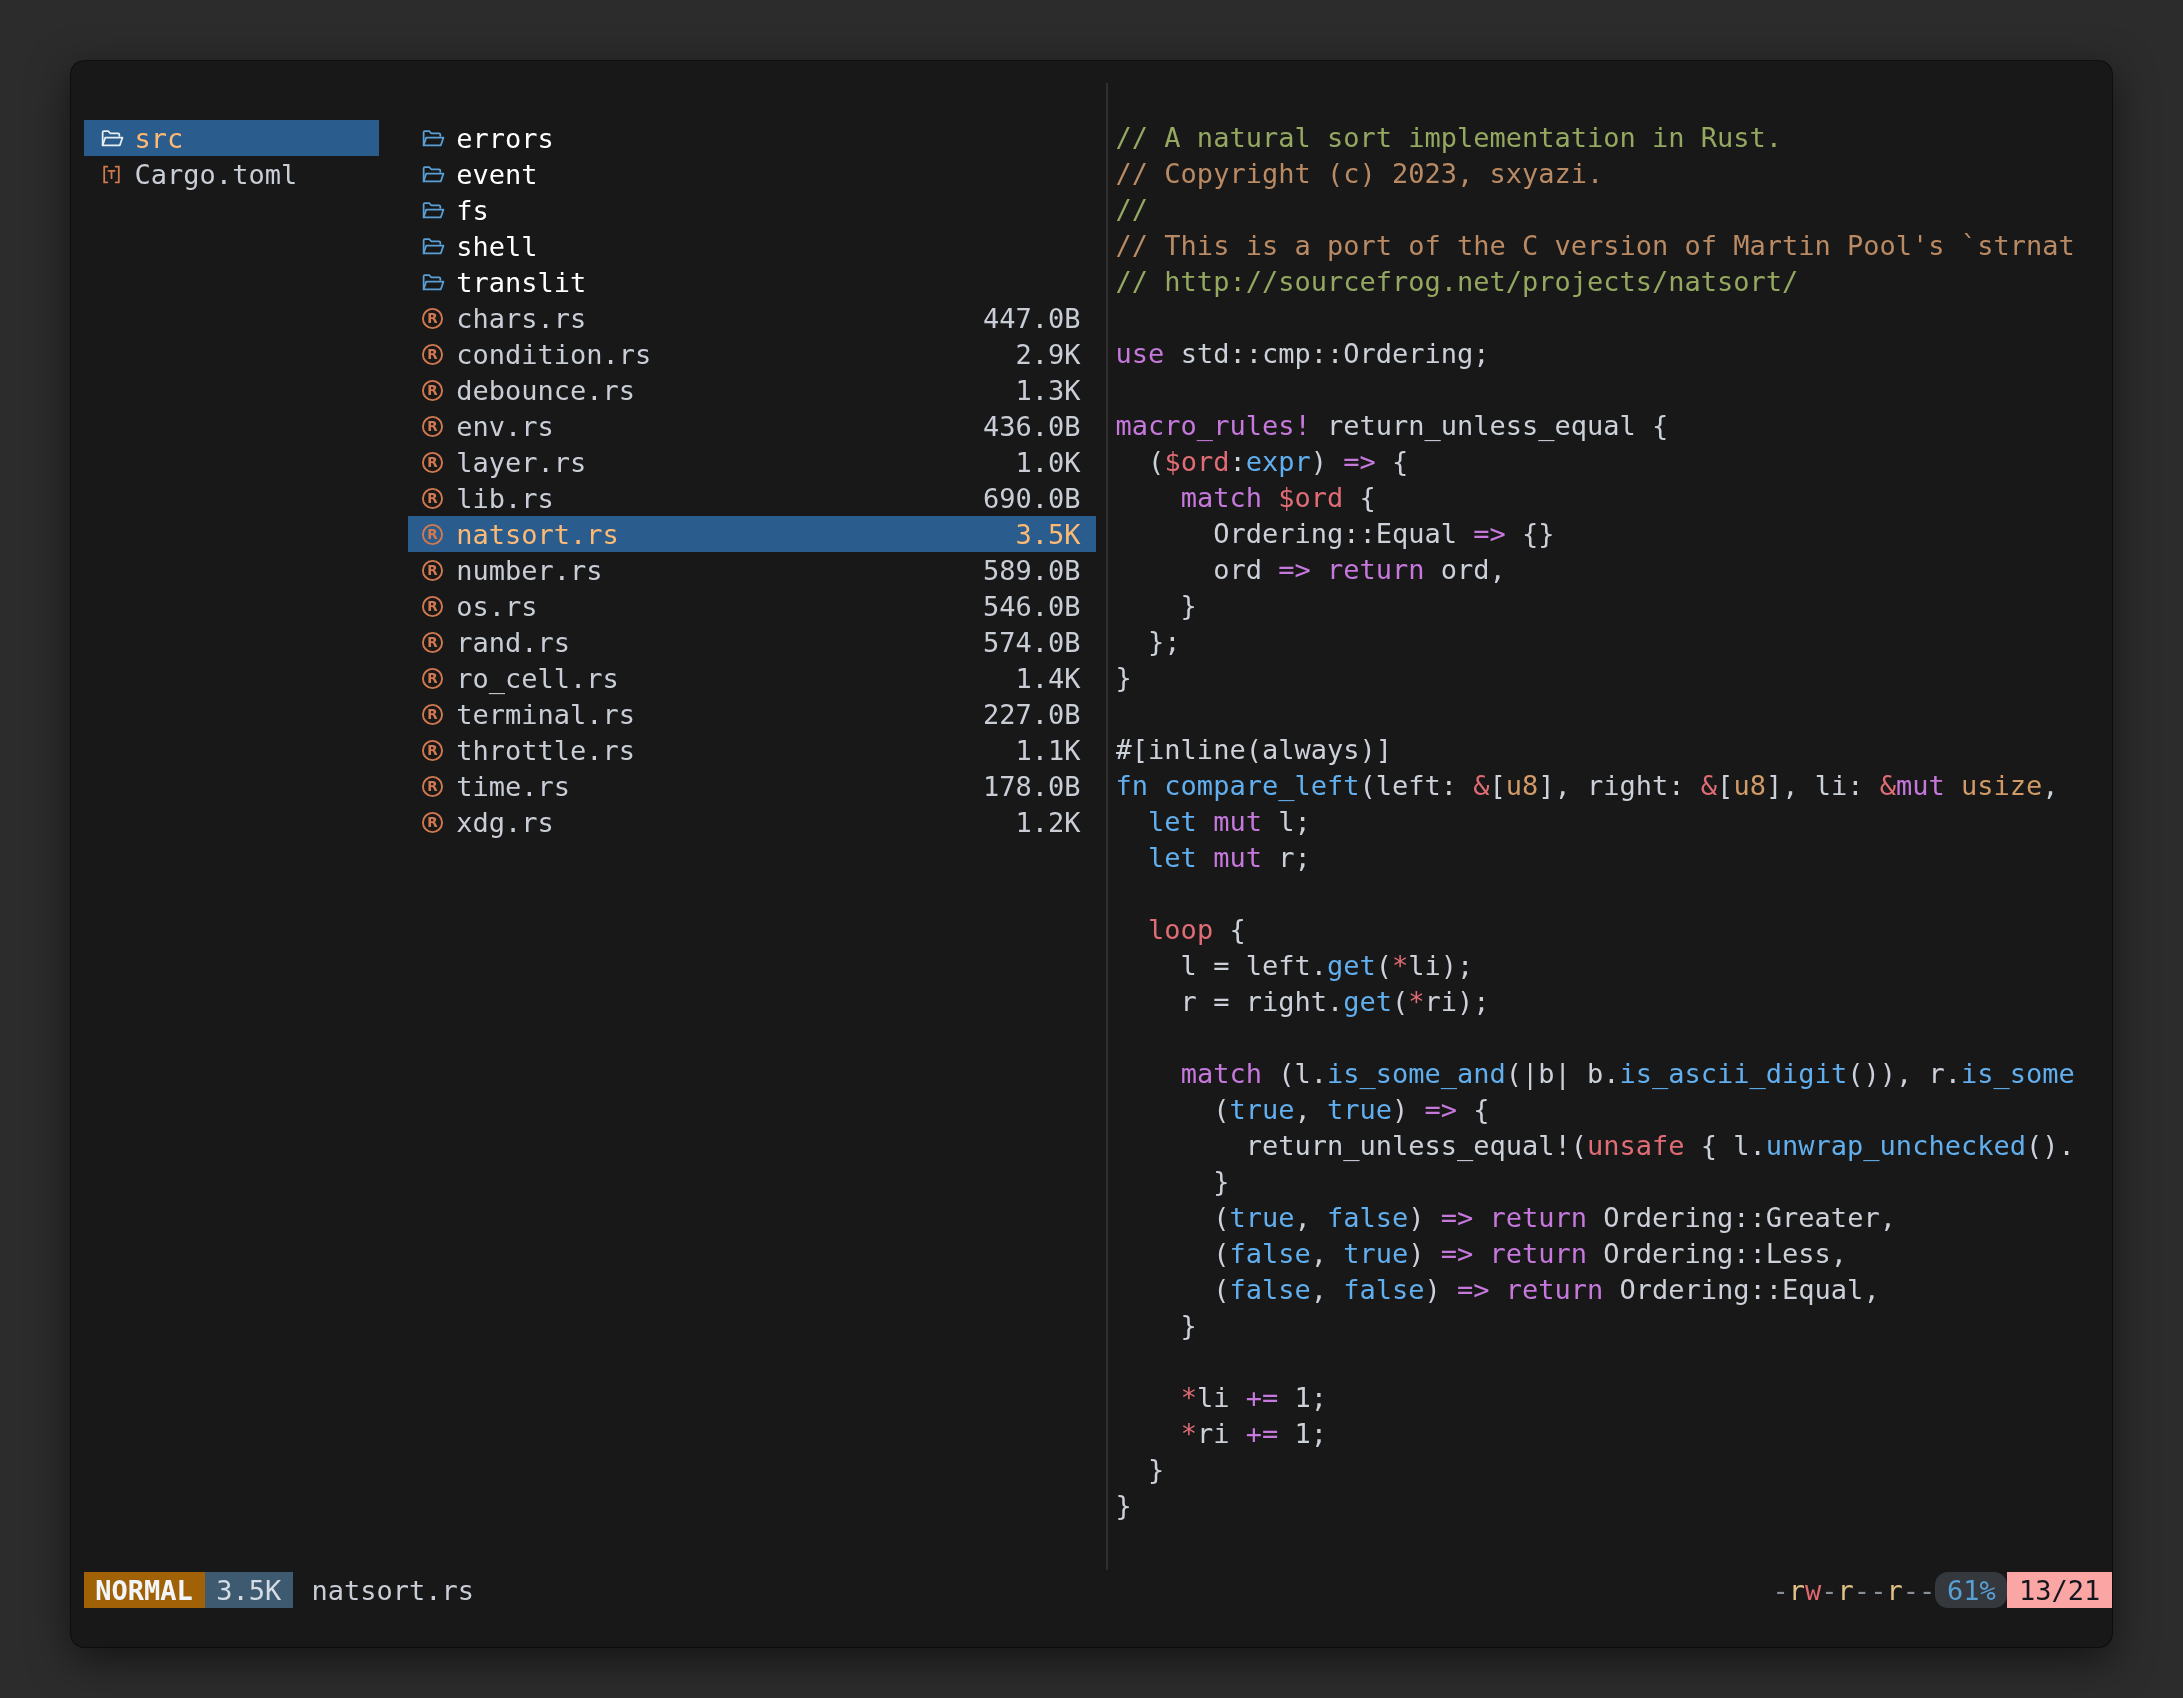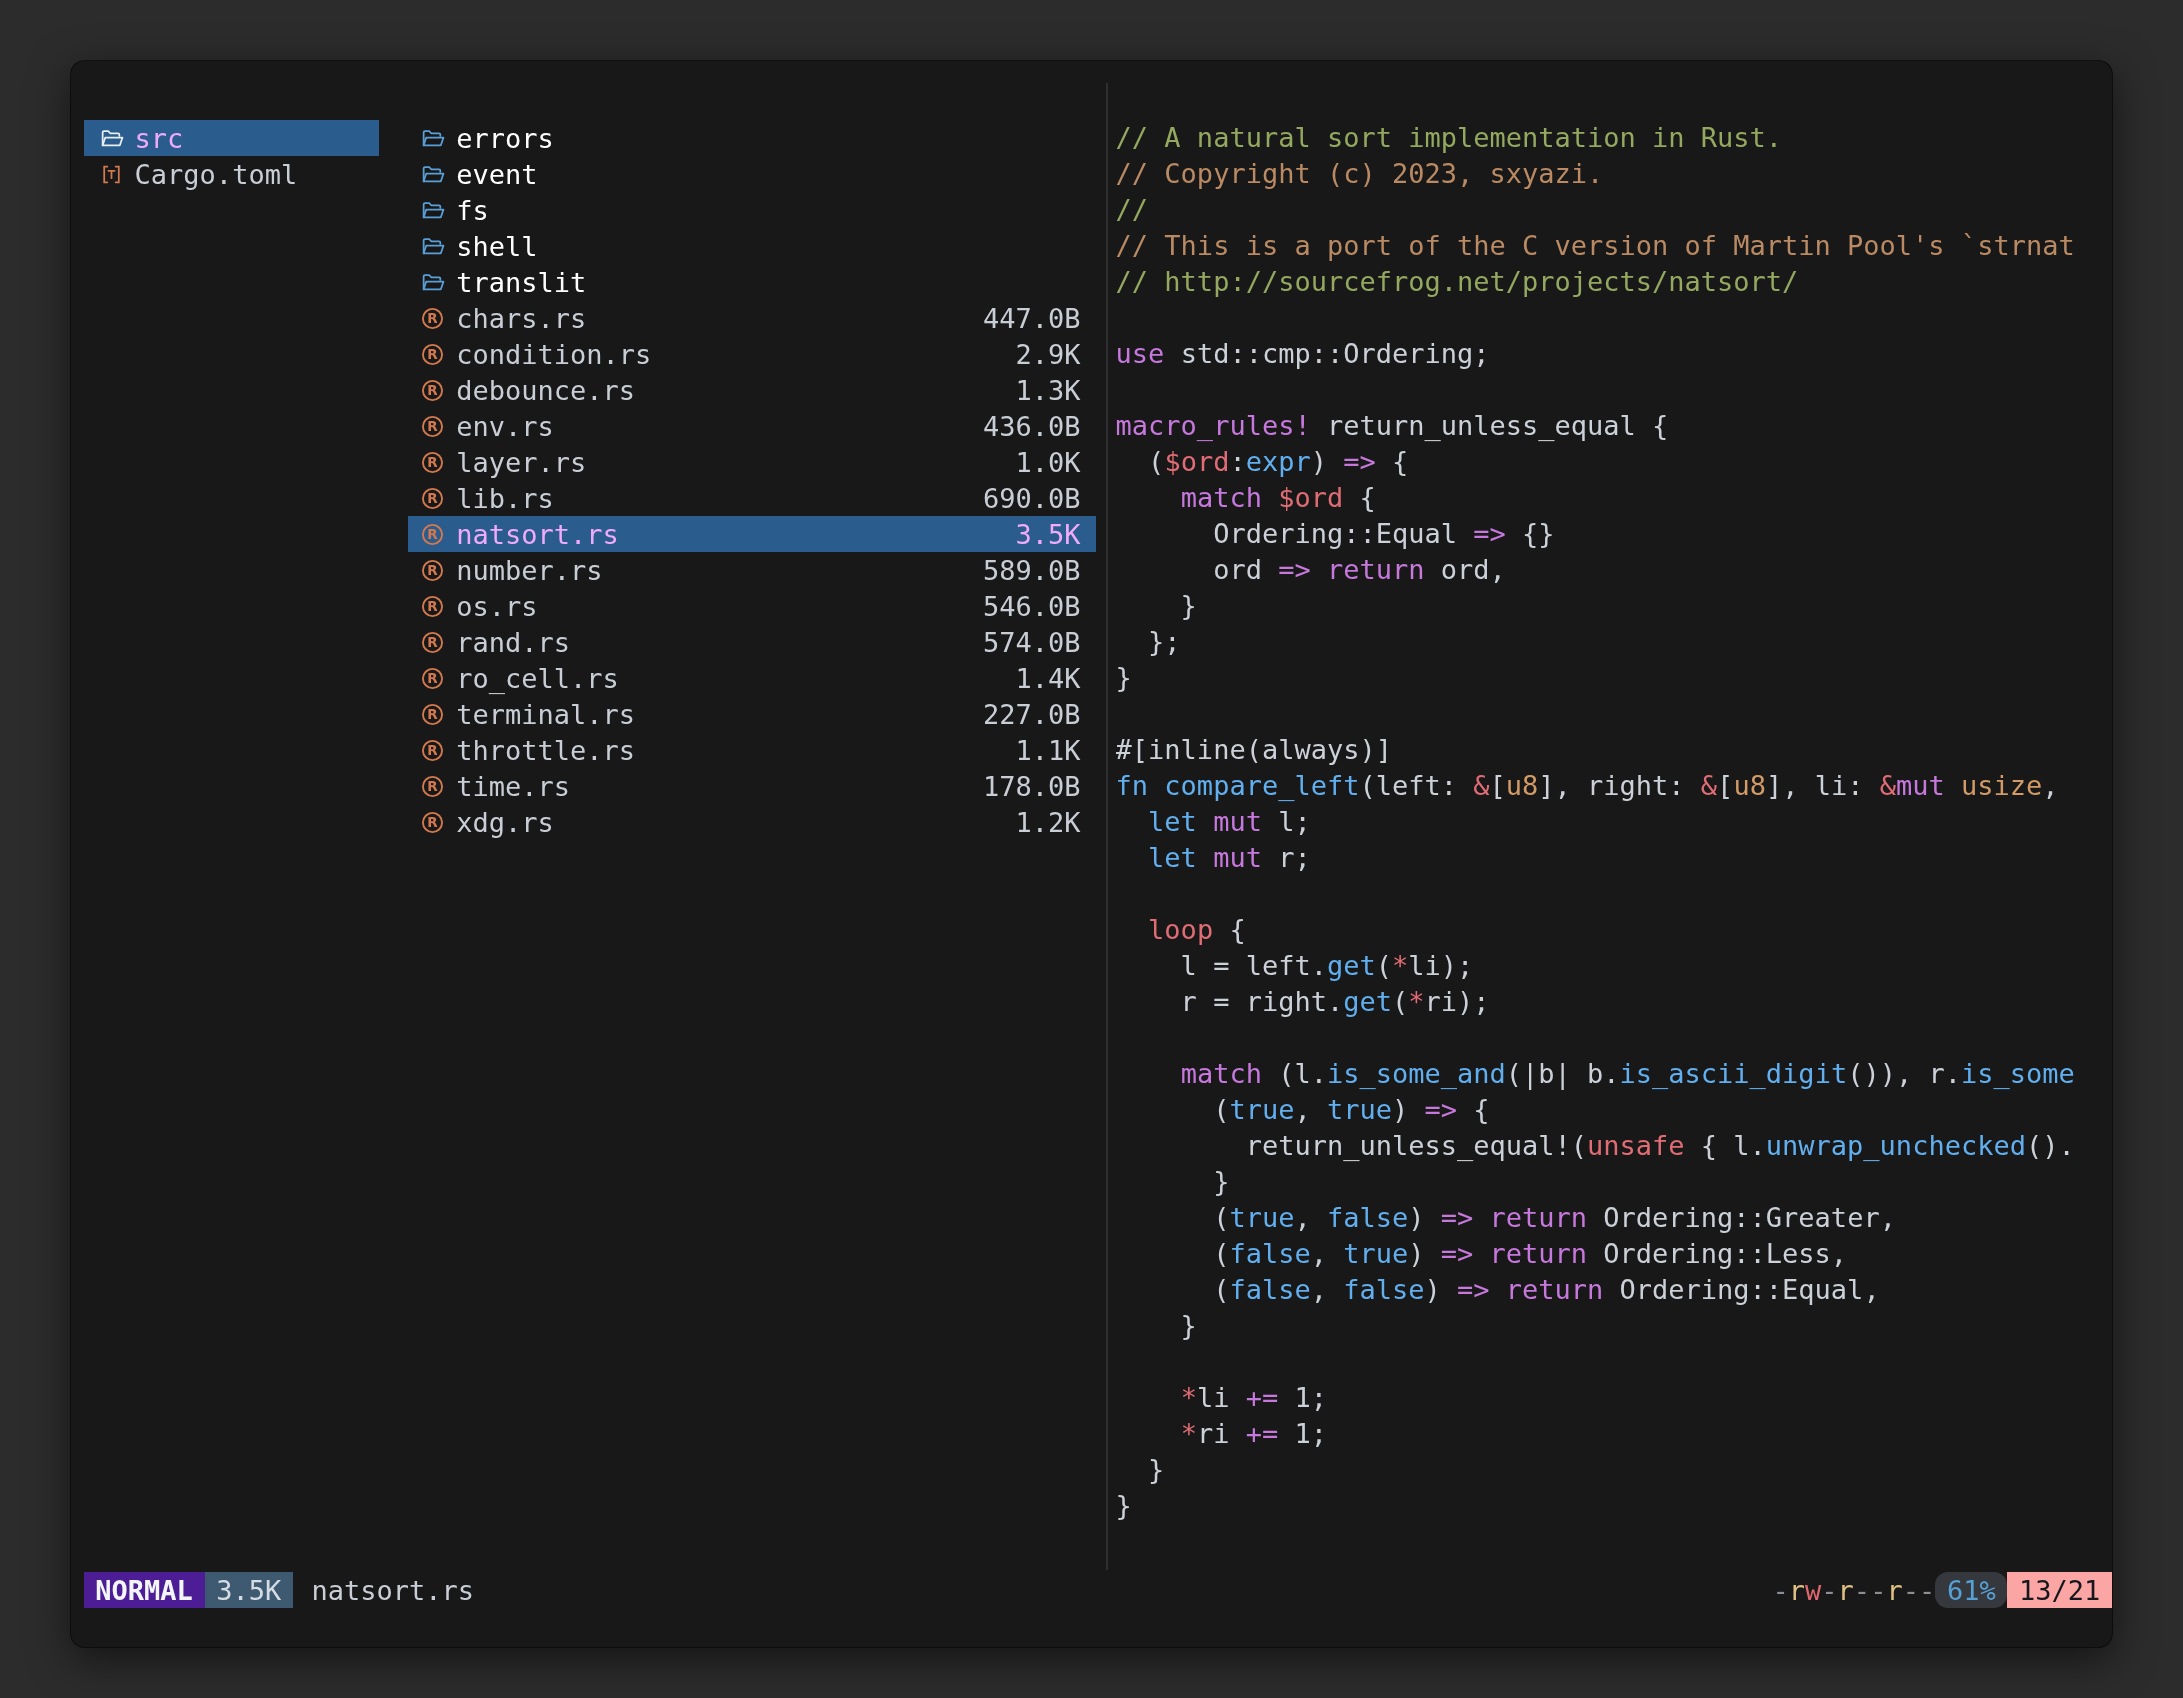--- a/index.html
+++ b/index.html
@@ -46,21 +46,21 @@
     flex: none;
     display: flex; align-items: center; justify-content: center;
   }
   .row .icon svg { display: block; }
   .row .size { margin-left: auto; }
   .row.dir .name { color: #ffffff; }
   .icon-folder { color: #5aa0d8; }
   .icon-rust  { color: #d2794f; }
   .icon-toml  { color: #d2794f; }
   .row.selected { background: #2b5c8e; }
-  .row.selected .name, .row.selected .size { color: #f0abfc; }
+  .row.selected .name, .row.selected .size { color: #fdba74; }
   .row.selected .icon-folder { color: #e8eef4; }
 
   .code {
     margin: 0;
     font-size: 27px;
     line-height: 36px;
     white-space: pre;
     font-family: inherit;
   }
   .tok-w  { color: #ccd1d9; }
@@ -89,21 +89,21 @@
     color: #c9ced6;
   }
   .status-left  { display: flex; align-items: center; }
   .status-right { margin-left: auto; display: flex; align-items: center; }
   .badge {
     display: flex; align-items: center;
     height: 36px;
     padding: 0 11.7px;
     white-space: pre;
   }
-  .badge.mode { background: #4c1d95; color: #f2f6fa; font-weight: bold; }
+  .badge.mode { background: #a16207; color: #f2f6fa; font-weight: bold; }
   .badge.size { background: #3e5a71; color: #d5dce3; }
   .status-filename { margin-left: 18.5px; white-space: pre; }
   .perms { white-space: pre; }
   .perm-dash { color: #8a9099; }
   .perm-r { color: #dfc184; }
   .perm-w { color: #e0696f; }
   .badge.pct { background: #35393d; color: #57a0d6; border-radius: 13px; }
   .badge.pos { background: #fca5a5; color: #14181c; }
 </style>
 </head>

